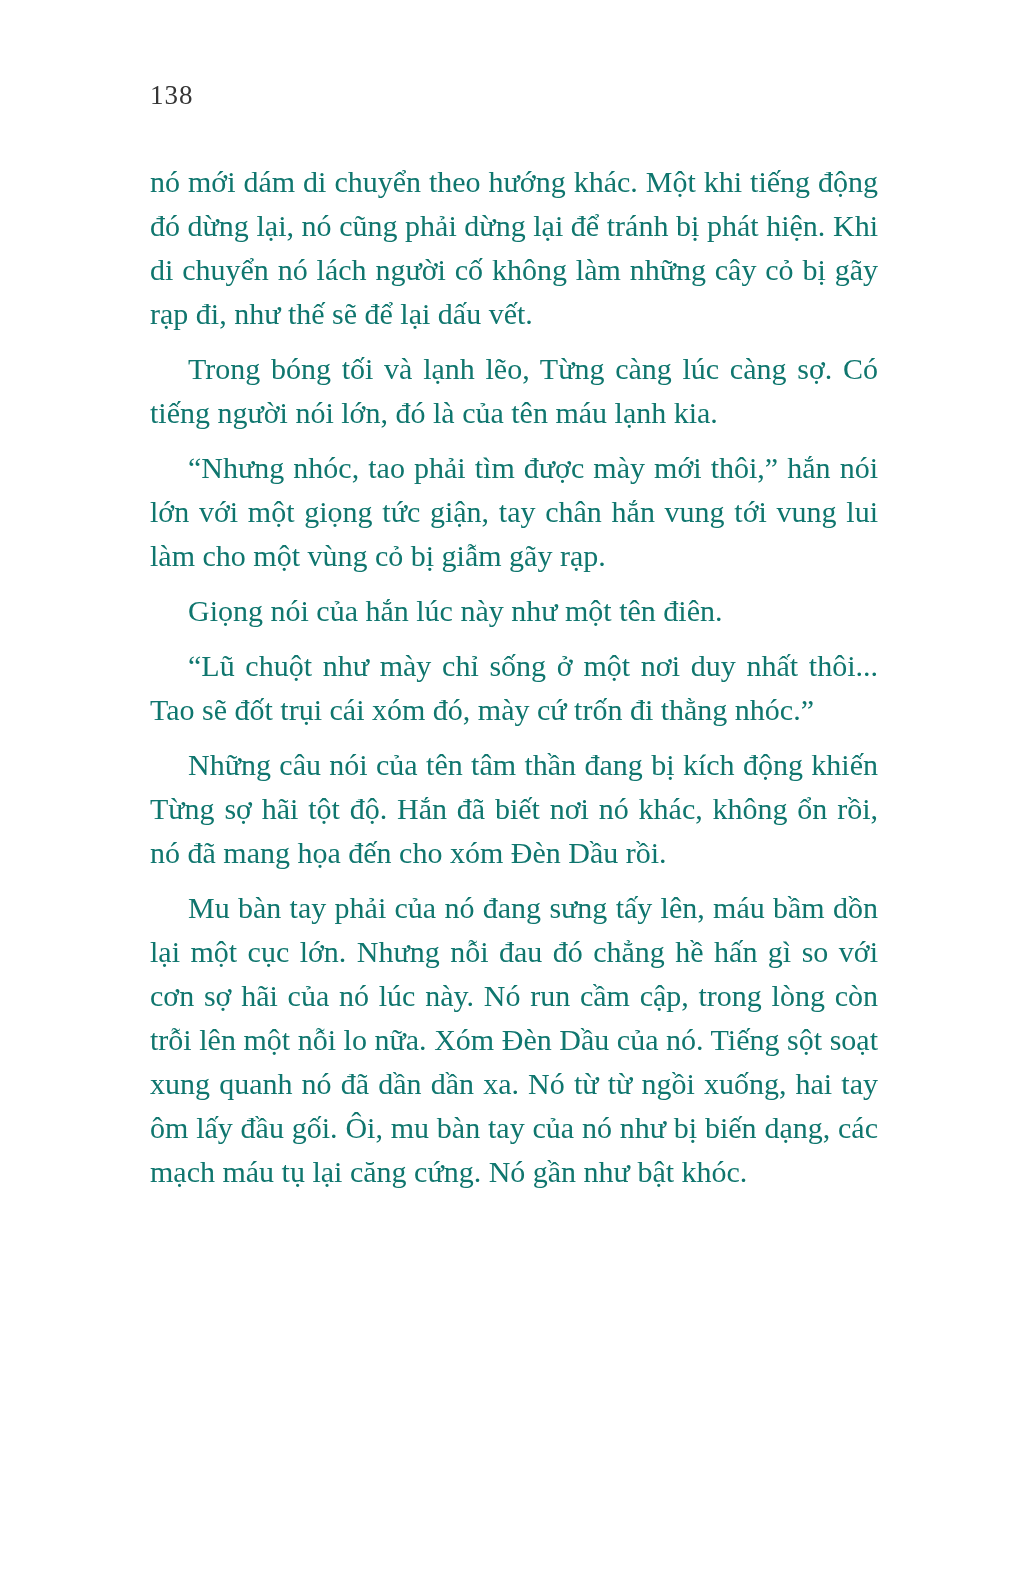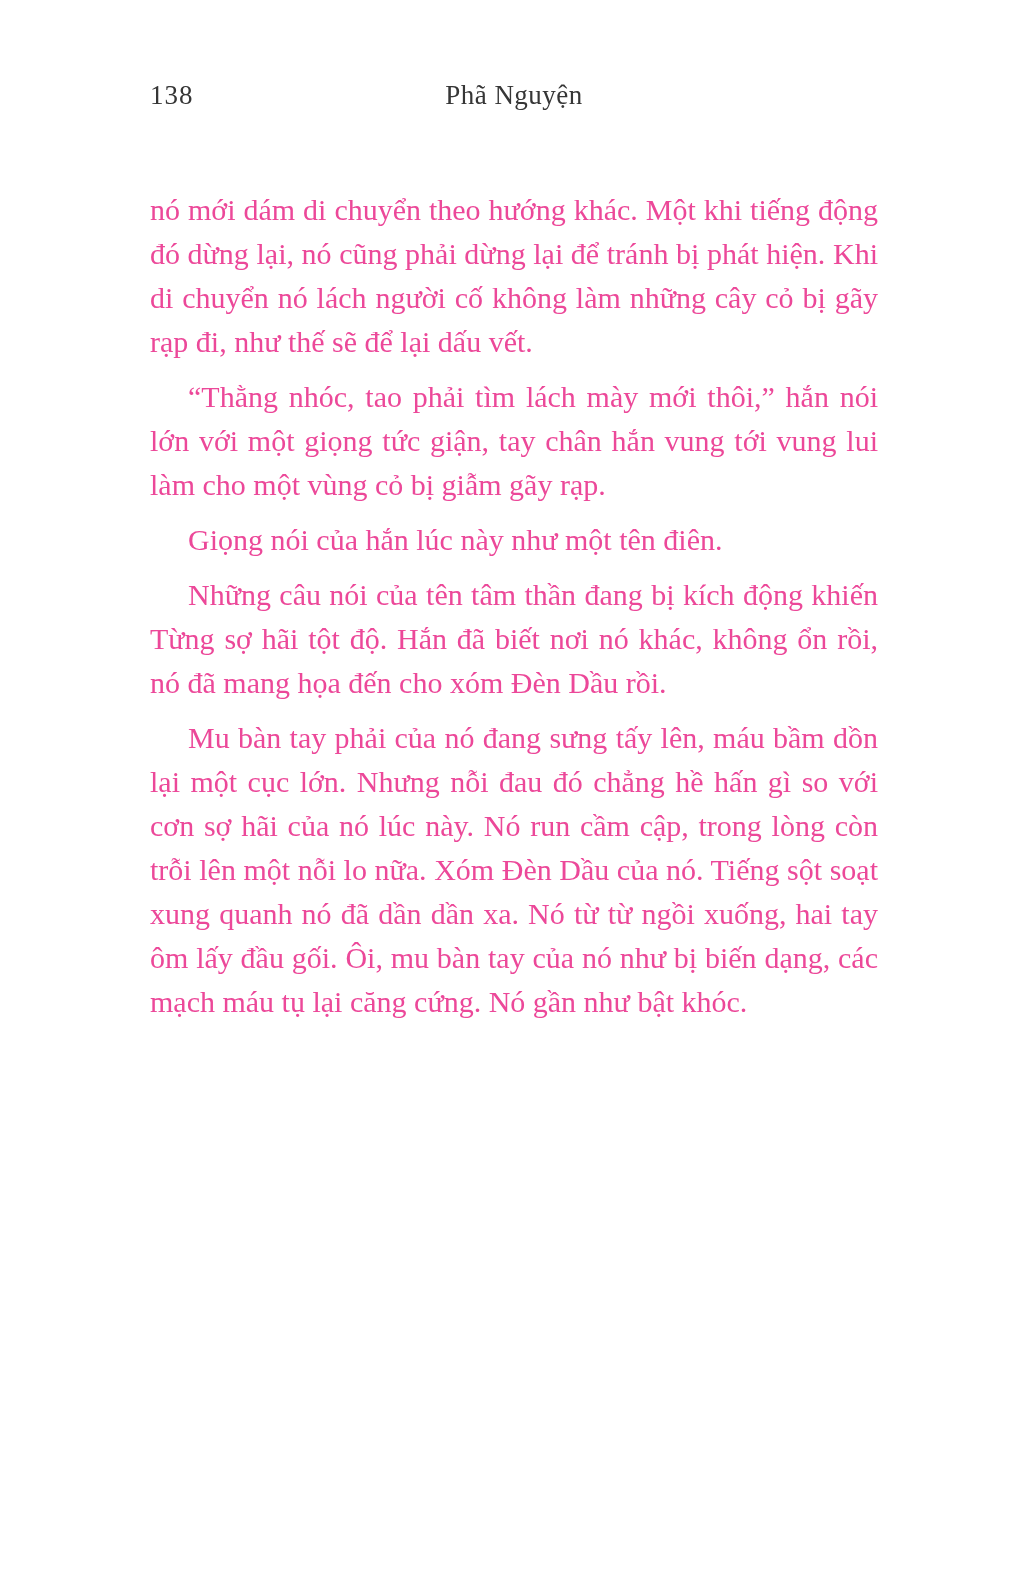--- a/index.html
+++ b/index.html
@@ -39,43 +39,43 @@
     letter-spacing: 0.5px;
   }
   .page-body {
     position: absolute;
     top: 160px;
     left: 150px;
     width: 728px;
     font-size: 30px;
     line-height: 44px;
     text-align: justify;
-    color: #ec4899;
-    margin-top: 28px;
+    color: #0f766e;
   }
   .para {
     margin: 11px 0 0 0;
     text-indent: 38px;
   }
   .para.first {
     margin-top: 0;
     text-indent: 0;
   }
 </style>
 </head>
 <body>
 
 <div class="page">
 
   <header class="page-header">
     <span class="folio">138</span>
-    <span class="running-title">Phã Nguyện</span>
   </header>
 
   <main class="page-body">
     <p class="para first">nó mới dám di chuyển theo hướng khác. Một khi tiếng động đó dừng lại, nó cũng phải dừng lại để tránh bị phát hiện. Khi di chuyển nó lách người cố không làm những cây cỏ bị gãy rạp đi, như thế sẽ để lại dấu vết.</p>
-    <p class="para">“Thằng nhóc, tao phải tìm lách mày mới thôi,” hắn nói lớn với một giọng tức giận, tay chân hắn vung tới vung lui làm cho một vùng cỏ bị giẫm gãy rạp.</p>
+    <p class="para">Trong bóng tối và lạnh lẽo, Từng càng lúc càng sợ. Có tiếng người nói lớn, đó là của tên máu lạnh kia.</p>
+    <p class="para">“Nhưng nhóc, tao phải tìm được mày mới thôi,” hắn nói lớn với một giọng tức giận, tay chân hắn vung tới vung lui làm cho một vùng cỏ bị giẫm gãy rạp.</p>
     <p class="para">Giọng nói của hắn lúc này như một tên điên.</p>
+    <p class="para">“Lũ chuột như mày chỉ sống ở một nơi duy nhất thôi... Tao sẽ đốt trụi cái xóm đó, mày cứ trốn đi thằng nhóc.”</p>
     <p class="para">Những câu nói của tên tâm thần đang bị kích động khiến Từng sợ hãi tột độ. Hắn đã biết nơi nó khác, không ổn rồi, nó đã mang họa đến cho xóm Đèn Dầu rồi.</p>
     <p class="para">Mu bàn tay phải của nó đang sưng tấy lên, máu bầm dồn lại một cục lớn. Nhưng nỗi đau đó chẳng hề hấn gì so với cơn sợ hãi của nó lúc này. Nó run cầm cập, trong lòng còn trỗi lên một nỗi lo nữa. Xóm Đèn Dầu của nó. Tiếng sột soạt xung quanh nó đã dần dần xa. Nó từ từ ngồi xuống, hai tay ôm lấy đầu gối. Ôi, mu bàn tay của nó như bị biến dạng, các mạch máu tụ lại căng cứng. Nó gần như bật khóc.</p>
   </main>
 
 </div>
 
 </body></html>

